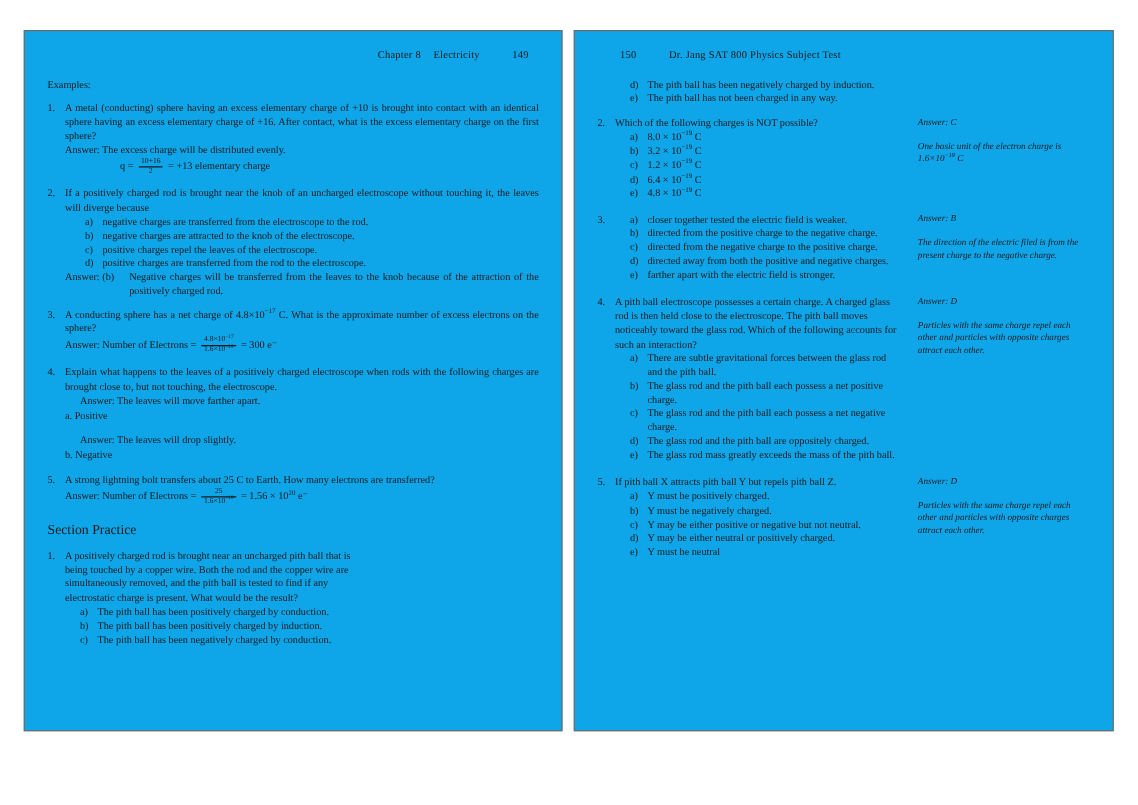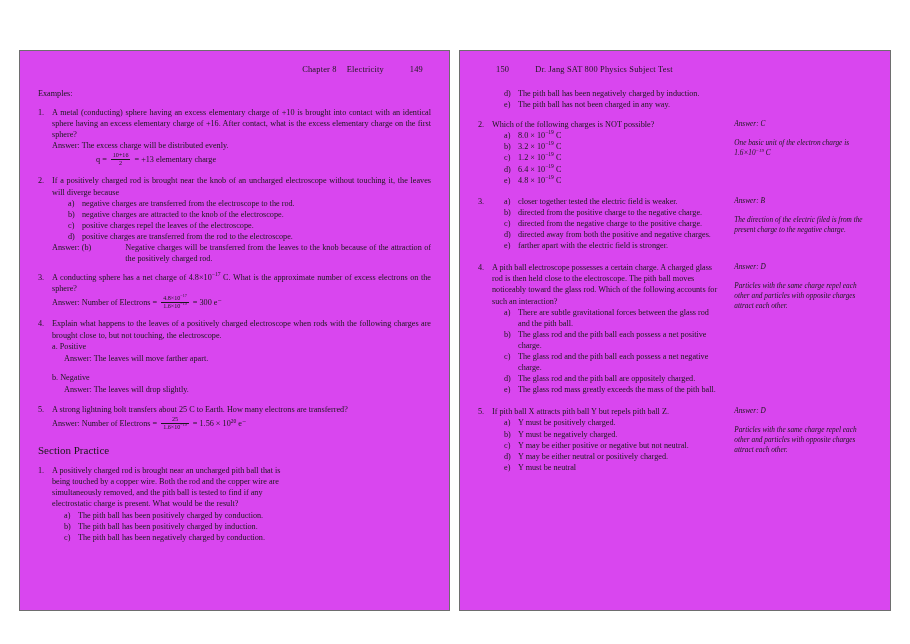--- a/index.html
+++ b/index.html
@@ -14,23 +14,23 @@
     color: #1a1a1a;
     overflow: hidden;
   }
   #spread {
     position: relative;
     width: 910px;
     height: 644px;
   }
   .page {
     position: absolute;
-    top: 50px;
+    top: 24px;
     height: 561px;
-    background: #d946ef;
+    background: #0ea5e9;
     border: 1px solid #6e6e6e;
     box-sizing: border-box;
     overflow: hidden;
   }
   #page-left  { left: 19px;  width: 431px; }
   #page-right { left: 459px; width: 432px; padding-left: 17px; }
 
   .page-inner {
     position: absolute;
     left: 0; top: 0; right: 0; bottom: 0;
@@ -83,21 +83,21 @@
 
   .indent-choices { margin-left: 16px; }
   .indent-choices-sm { margin-left: 12px; }
 
   .ansline {
     display: flex;
     margin-top: 0;
   }
   .ansline .alab { flex: 0 0 auto; padding-right: 4px; }
   .ansline .atxt { flex: 1 1 auto; text-align: justify; }
-  .ans-hang { margin-left: 30px; }
+  .ans-hang { margin-left: 8px; }
 
   .sub-item { margin-left: 12px; }
   .gap { height: 7px; }
 
   .section-head {
     font-weight: normal;
     font-size: 11px;
     margin: 0 0 2px 0;
   }
 
@@ -207,25 +207,25 @@
               </span>
               <span>= 300 e⁻</span>
             </p>
           </div>
         </div>
 
         <div class="q">
           <div class="q-num">4.</div>
           <div class="q-body">
             <p class="q-stem">Explain what happens to the leaves of a positively charged electroscope when rods with the following charges are brought close to, but not touching, the electroscope.</p>
+            <p class="lead sub-item">Answer: The leaves will move farther apart.</p>
             <p class="lead">a. Positive</p>
-            <p class="lead sub-item">Answer: The leaves will move farther apart.</p>
             <div class="gap"></div>
+            <p class="lead sub-item">Answer: The leaves will drop slightly.</p>
             <p class="lead">b. Negative</p>
-            <p class="lead sub-item">Answer: The leaves will drop slightly.</p>
           </div>
         </div>
 
         <div class="q">
           <div class="q-num">5.</div>
           <div class="q-body">
             <p class="q-stem nojust">A strong lightning bolt transfers about 25 C to Earth. How many electrons are transferred?</p>
             <p class="math-line eq">
               <span>Answer: Number of Electrons =</span>
               <span class="frac">

